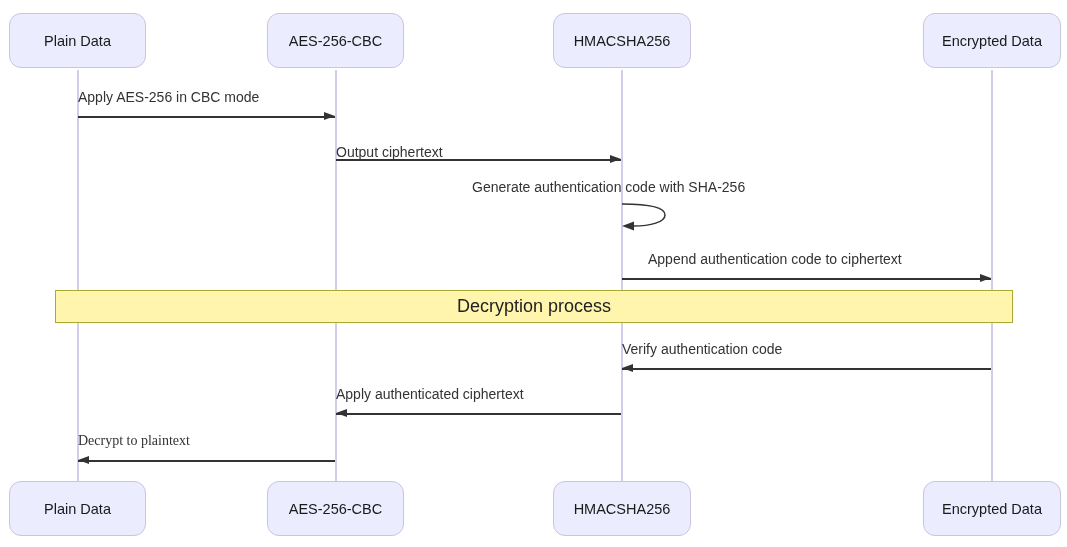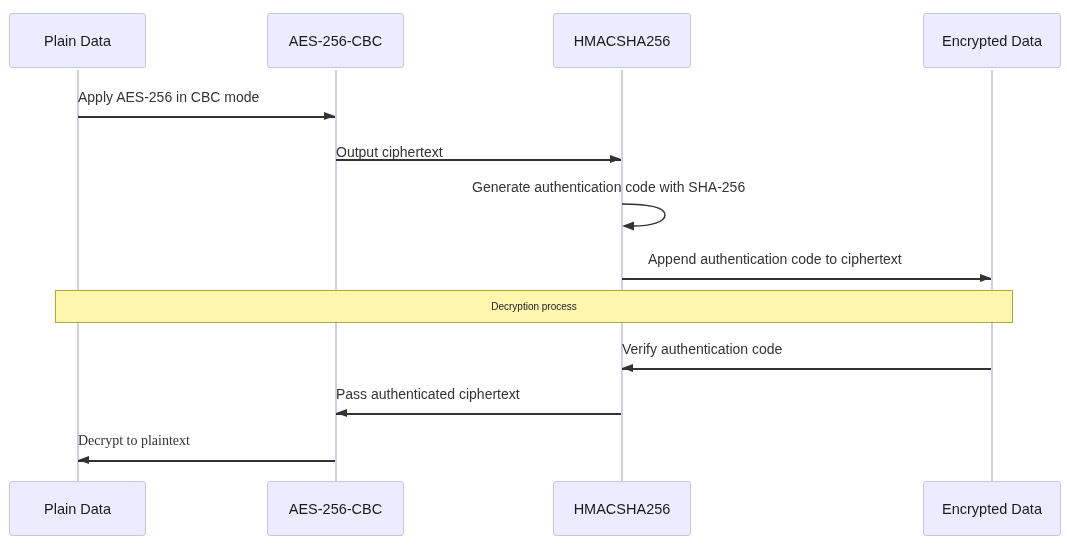--- a/index.html
+++ b/index.html
@@ -13,21 +13,21 @@
     width: 1067px;
     height: 547px;
     background: #ffffff;
     overflow: hidden;
   }
   .actor-box {
     position: absolute;
     height: 55px;
     background: #ECECFF;
     border: 1px solid #c9c5e0;
-    border-radius: 3px;
+    border-radius: 12px;
     display: flex;
     align-items: center;
     justify-content: center;
     font-size: 14.5px;
     color: #1a1a1a;
     box-sizing: border-box;
   }
   .actor-box.top { top: 13px; }
   .actor-box.bottom { top: 481px; }
   .lifeline {
@@ -77,21 +77,21 @@
     left: 55px;
     top: 290px;
     width: 958px;
     height: 33px;
     background: #fff5ad;
     border: 1px solid #aaaa33;
     box-sizing: border-box;
     display: flex;
     align-items: center;
     justify-content: center;
-    font-size: 10px;
+    font-size: 18px;
     color: #222222;
     z-index: 5;
   }
 </style>
 </head>
 <body>
 
 <div class="diagram">
 
   <div class="actor-box top" style="left:9px; width:137px;">
@@ -135,21 +135,21 @@
 
   <div class="note-band">
     <span>Decryption process</span>
   </div>
 
   <div class="msg-label" style="left:622px; top:341px; width:369px;">Verify authentication code</div>
   <div class="arrow" style="left:622px; top:368px; width:369px;">
     <i class="head-left"></i>
   </div>
 
-  <div class="msg-label" style="left:336px; top:386px; width:285px;">Pass authenticated ciphertext</div>
+  <div class="msg-label" style="left:336px; top:386px; width:285px;">Apply authenticated ciphertext</div>
   <div class="arrow" style="left:336px; top:413px; width:285px;">
     <i class="head-left"></i>
   </div>
 
   <div class="msg-label" style="left:78px; top:433px; width:212px;font-family:Liberation Serif, serif;">Decrypt to plaintext</div>
   <div class="arrow" style="left:78px; top:460px; width:257px;">
     <i class="head-left"></i>
   </div>
 
   <div class="actor-box bottom" style="left:9px; width:137px;">

